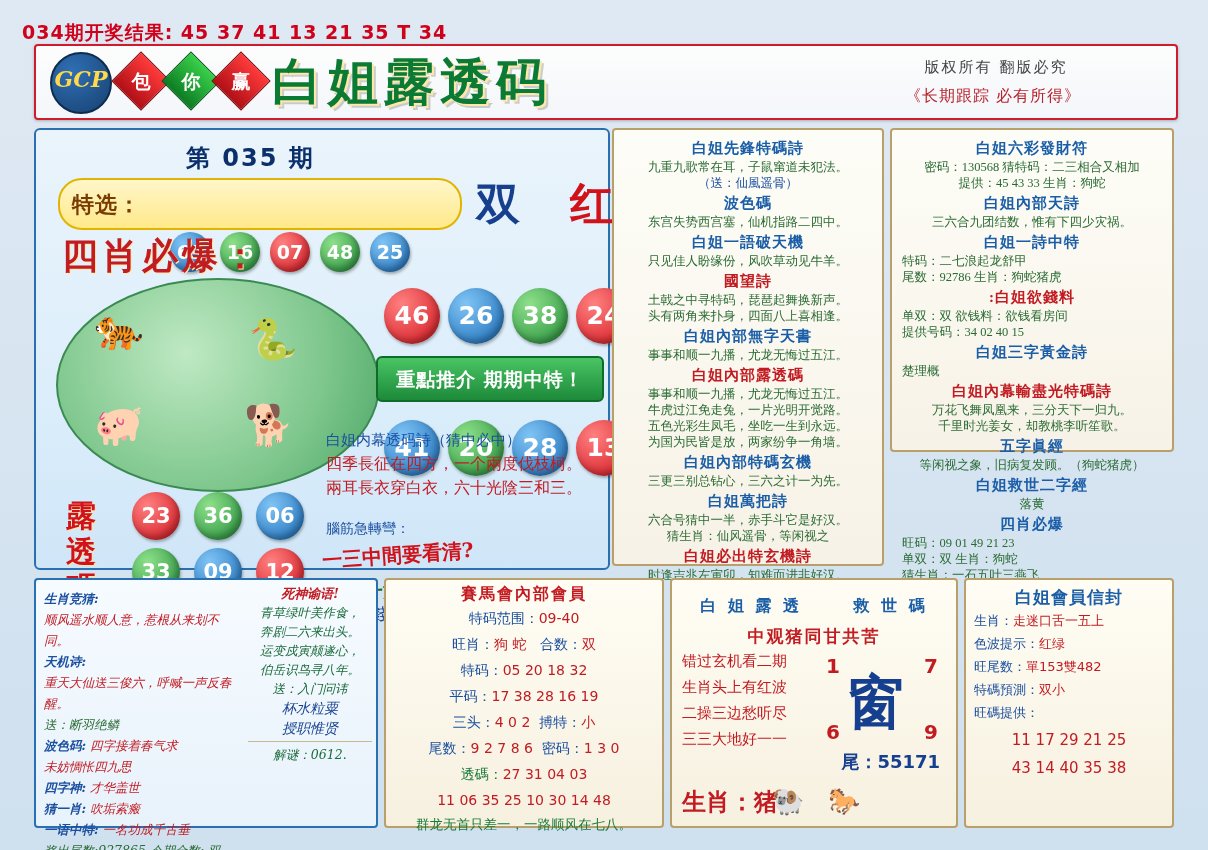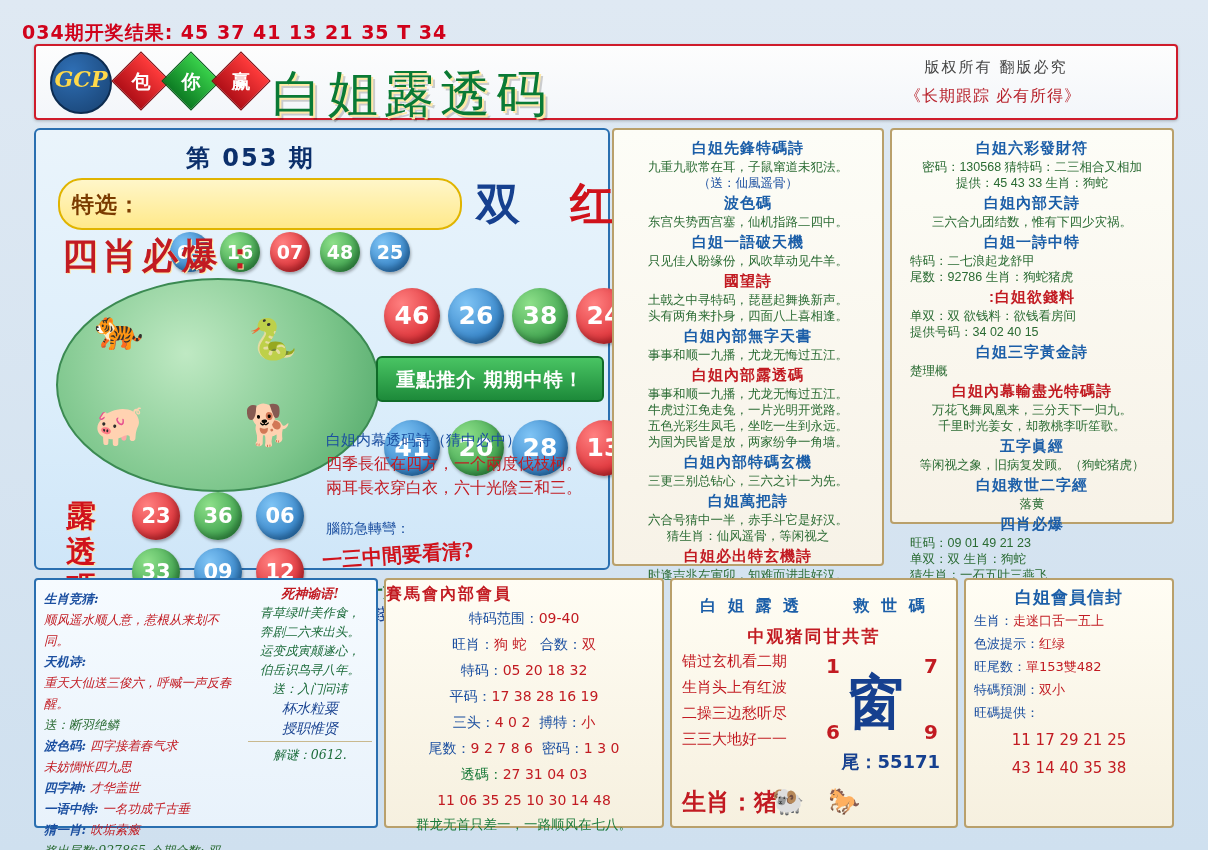--- a/index.html
+++ b/index.html
@@ -44,23 +44,23 @@
   }
   .diamond span{
     display:block;transform:rotate(-45deg);
     color:#fff;font-weight:bold;font-size:19px;text-align:center;line-height:40px;
     font-family:"DejaVu Sans","Liberation Sans",sans-serif;
   }
   .d1{left:84px;}
   .d2{left:134px;background:linear-gradient(180deg,#38d14a,#0d7b23);border-color:#06581a;}
   .d3{left:184px;}
   .title-main{
-    position:absolute;left:236px;top:16px;width:610px;height:64px;
+    position:absolute;left:236px;top:4px;width:610px;height:64px;
     font-family:"DejaVu Serif","Liberation Serif",serif;
-    font-weight:normal;font-size:50px;line-height:64px;letter-spacing:6px;
+    font-weight:bold;font-size:50px;line-height:64px;letter-spacing:6px;
     color:#0a7a35;
     text-shadow:2px 2px 0 #ffe9a8, 4px 4px 0 rgba(0,0,0,.18);
     white-space:nowrap;
   }
   .copy1{
     position:absolute;right:30px;top:12px;width:300px;text-align:center;
     font-size:15px;color:#444;letter-spacing:2px;
   }
   .copy2{
     position:absolute;right:18px;top:40px;width:330px;text-align:center;
@@ -164,25 +164,25 @@
   }
   
   .mid-col{
     position:absolute;left:612px;top:128px;width:272px;height:438px;
     background:linear-gradient(180deg,#fdfdf7,#f7f2e7);
     border:2px solid #b9a06b;border-radius:4px;
     padding:6px 8px;box-sizing:border-box;
     font-family:"DejaVu Serif","Liberation Serif",serif;
   }
   .right-col{
-    position:absolute;left:890px;top:128px;width:284px;height:396px;
+    position:absolute;left:890px;top:128px;width:284px;height:324px;
     background:linear-gradient(180deg,#fdfdf7,#f7f2e7);
     border:2px solid #b9a06b;border-radius:4px;
-    padding:6px 12px;box-sizing:border-box;
-    font-family:Liberation Sans, sans-serif;
+    padding:6px 4px;box-sizing:border-box;
+    font-family:Liberation Serif, serif;
   }
   .sec-title{
     text-align:center;color:#1b5ea8;font-size:15px;font-weight:bold;margin:3px 0 1px;
     letter-spacing:1px;
   }
   .sec-title.red{color:#c21b22;}
   .sec-line{
     text-align:center;color:#2a6b33;font-size:12.5px;line-height:16px;white-space:nowrap;
   }
   .sec-line.blue{color:#1b4fa0;}
@@ -200,21 +200,21 @@
   .b1-left{position:absolute;left:8px;top:8px;width:196px;font-size:12.5px;line-height:21px;
     font-family:"DejaVu Serif","Liberation Serif",serif;}
   .b1-left .k{color:#1b4fa0;font-weight:bold;}
   .b1-left .v{color:#c21b22;}
   .b1-left .g{color:#2a6b33;}
   .b1-right{position:absolute;left:210px;top:4px;width:128px;font-size:12.5px;line-height:19px;
     color:#1b6b3a;font-family:"DejaVu Serif","Liberation Serif",serif;text-align:center;}
   .b1-right .hdr{color:#c21b22;font-weight:bold;font-size:13px;}
   .b1-right .blue{color:#16408f;font-size:14px;line-height:20px;}
   .bot2 .hdr{
-    text-align:left;color:#c21b22;font-weight:bold;font-size:16px;margin-top:4px;
+    text-align:center;color:#c21b22;font-weight:bold;font-size:16px;margin-top:4px;
     letter-spacing:2px;
   }
   .bot2 .row{text-align:center;font-size:14px;line-height:26px;color:#1b4fa0;}
   .bot2 .row .num{color:#c21b22;}
   .bot2 .row .grn{color:#1a7a3a;}
   .bot2 .foot{text-align:center;font-size:13.5px;color:#1a7a3a;line-height:22px;}
   .bot3 .hdr{text-align:center;color:#1b5ea8;font-weight:bold;font-size:16px;margin-top:16px;letter-spacing:3px;}
   .bot3 .sub{text-align:center;color:#c21b22;font-size:17px;font-weight:bold;margin-top:8px;letter-spacing:2px;
     font-family:"DejaVu Serif","Liberation Serif",serif;}
   .bot3 .poemline{color:#c21b22;font-size:15px;line-height:26px;padding-left:10px;
@@ -255,21 +255,21 @@
       </div>
     <div class="diamond d3">
         <span>赢</span>
       </div>
     <div class="title-main">白姐露透码</div>
     <div class="copy1">版权所有  翻版必究</div>
     <div class="copy2">《长期跟踪   必有所得》</div>
   </div>
 
   <div class="left-panel">
-    <div class="issue">第 053 期</div>
+    <div class="issue">第 035 期</div>
 
     <div class="tese-row">
       <div class="tese-label">特选：</div>
       <div class="ball b-blue small-ball sb0">69</div>
       <div class="ball b-green small-ball sb1">16</div>
       <div class="ball b-red small-ball sb2">07</div>
       <div class="ball b-green small-ball sb3">48</div>
       <div class="ball b-blue small-ball sb4">25</div>
     </div>
 
@@ -412,22 +412,22 @@
   <div class="bot bot1">
     <div class="b1-left">
       <div><span class="k">生肖竞猜:</span></div>
       <div><span class="v">顺风遥水顺人意，惹根从来划不同。</span></div>
       <div><span class="k">天机诗:</span></div>
       <div><span class="v">重天大仙送三俊六，呼喊一声反春醒。</span></div>
       <div><span class="g">送：断羽绝鳞</span></div>
       <div><span class="k">波色码:</span> <span class="v">四字接着春气求</span></div>
       <div><span class="v">未妨惆怅四九思</span></div>
       <div><span class="k">四字神:</span> <span class="v">才华盖世</span></div>
+      <div><span class="k">猜一肖:</span> <span class="v">吹垢索瘢</span></div>
       <div><span class="k">一语中特:</span> <span class="v">一名功成千古垂</span></div>
-      <div><span class="k">猜一肖:</span> <span class="v">吹垢索瘢</span></div>
       <div><span class="g">奖出尾数:927865  今期合数: 双</span></div>
 
     </div>
     <div class="b1-right">
       <div class="hdr">死神谕语!</div>
       <div>青草绿叶美作食，</div>
       <div>奔剧二六来出头。</div>
       <div>运变戍寅颠遂心，</div>
       <div>伯岳识鸟寻八年。</div>
       <div>送：入门问讳</div>

